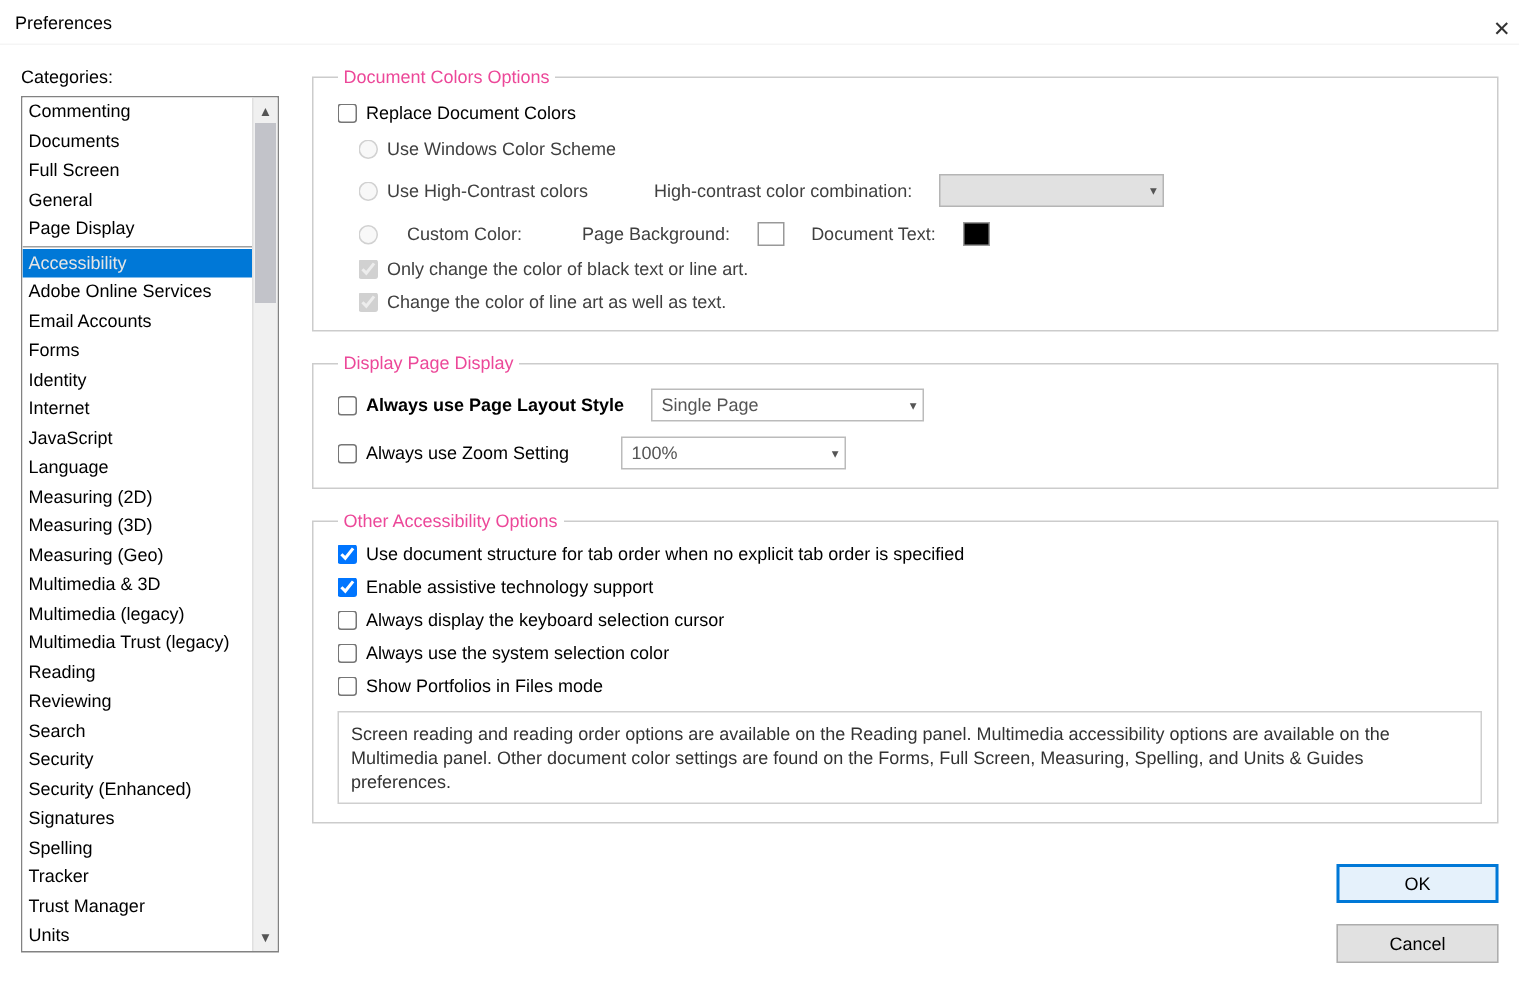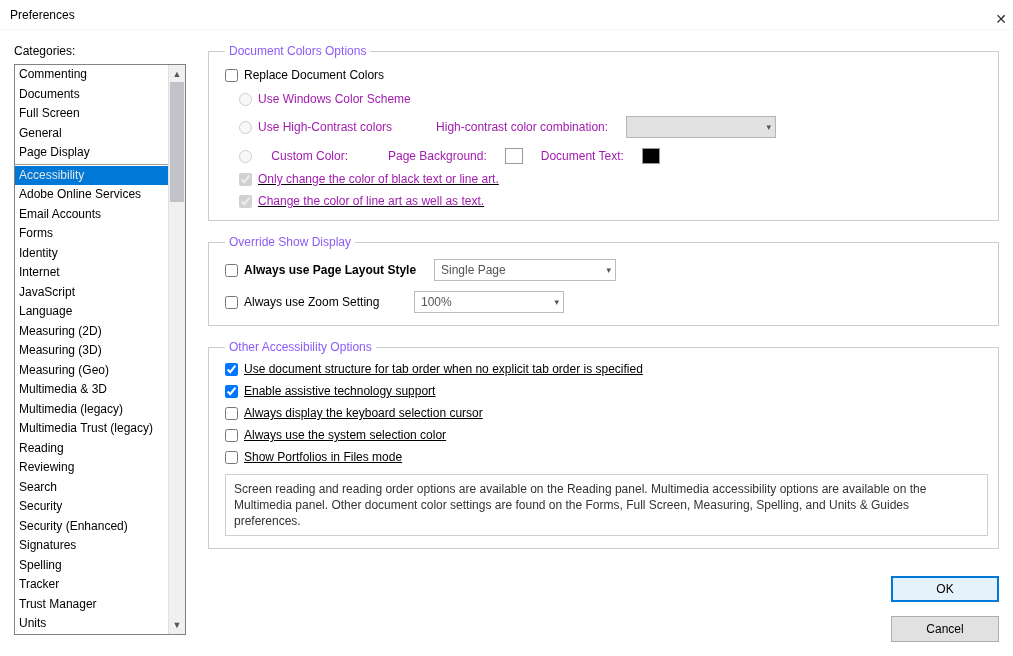--- a/index.html
+++ b/index.html
@@ -14,26 +14,26 @@
   .listbox { flex:1; overflow:hidden; background:#fff; }
   .listbox .item { padding:1px 4px 1px 4px; font-size:12px; line-height:17.5px; white-space:nowrap; cursor:default; }
   .listbox .sep { border-top:1px solid #a0a0a0; margin:1px 0; }
   .listbox .selected { background:#0078d7; color:#e5e5e5; }
   .scrollbar { width:17px; background:#f0f0f0; display:flex; flex-direction:column; border-left:1px solid #e0e0e0; }
   .sb-btn { height:17px; display:flex; align-items:center; justify-content:center; color:#555; font-size:9px; }
   .sb-track { flex:1; position:relative; }
   .sb-thumb { position:absolute; left:1px; right:1px; top:0; height:120px; background:#c2c3c9; }
   .right { flex:1; position:relative; }
   fieldset { border:1px solid #ccc; margin:0 0 14px 0; padding:0 10px 12px 16px; }
-  legend { padding:0 4px; color:#8b5cf6; font-size:12px; }
+  legend { padding:0 4px; color:#ec4899; font-size:12px; }
   .row { display:flex; align-items:center; margin-top:10px; }
-  .row.tight { margin-top:8px;text-decoration:underline; }
+  .row.tight { margin-top:8px; }
   input[type=checkbox], input[type=radio] { margin:0 6px 0 0; width:13px; height:13px; }
   .indent { margin-left:14px; }
-  .disabled { color:#a21caf; }
+  .disabled { color:#404040; }
   .lbl { margin-right:18px; }
   .combo { border:1px solid #bbb; background:#fff; height:22px; display:inline-flex; align-items:center; padding:0 20px 0 6px; position:relative; color:#555; font-size:12px; min-width:150px; }
   .combo.gray { background:#e1e1e1; border:1px solid #b5b5b5; color:#777; }
   .combo .arrow { position:absolute; right:4px; top:50%; transform:translateY(-50%); font-size:9px; color:#555; }
   .swatch { width:18px; height:16px; border:1px solid #999; display:inline-block; vertical-align:middle; }
   .swatch.white { background:#fff; }
   .swatch.black { background:#000; }
   .infobox { border:1px solid #cfcfcf; padding:6px 8px; font-size:12px; color:#333; line-height:16px; margin-top:10px; background:#fff; }
   .footer { position:absolute; bottom:14px; right:14px; display:flex; gap:14px;flex-direction:column; }
   .btn { width:108px; height:26px; border:1px solid #adadad; background:#e1e1e1; display:flex; align-items:center; justify-content:center; font-size:12px; cursor:default; }
@@ -131,21 +131,21 @@
           <input type="checkbox" disabled="" checked="" style="">
           <span class="disabled">Only change the color of black text or line art.</span>
         </div>
         <div class="row indent tight">
           <input type="checkbox" disabled="" checked="" style="">
           <span class="disabled">Change the color of line art as well as text.</span>
         </div>
       </fieldset>
 
       <fieldset>
-        <legend>Override Show Display</legend>
+        <legend>Display Page Display</legend>
         <div class="row">
           <input type="checkbox" style="">
           <span style="width:190px; display:inline-block;font-weight:bold;">Always use Page Layout Style</span>
           <span class="combo" style="width:182px;">
             <span>Single Page</span>
             <span class="arrow">▾</span>
           </span>
         </div>
         <div class="row">
           <input type="checkbox" style="">

